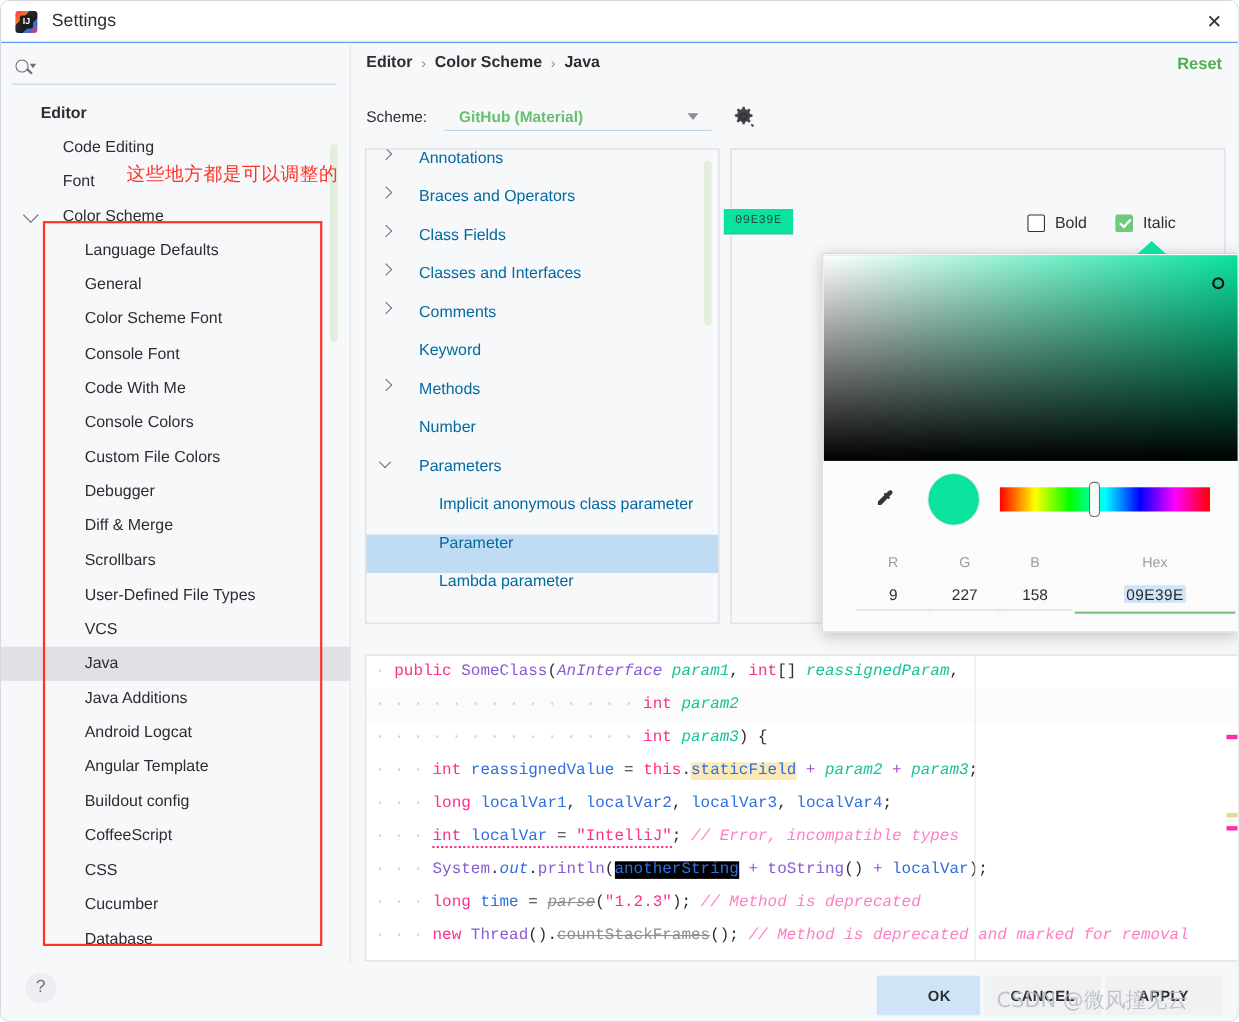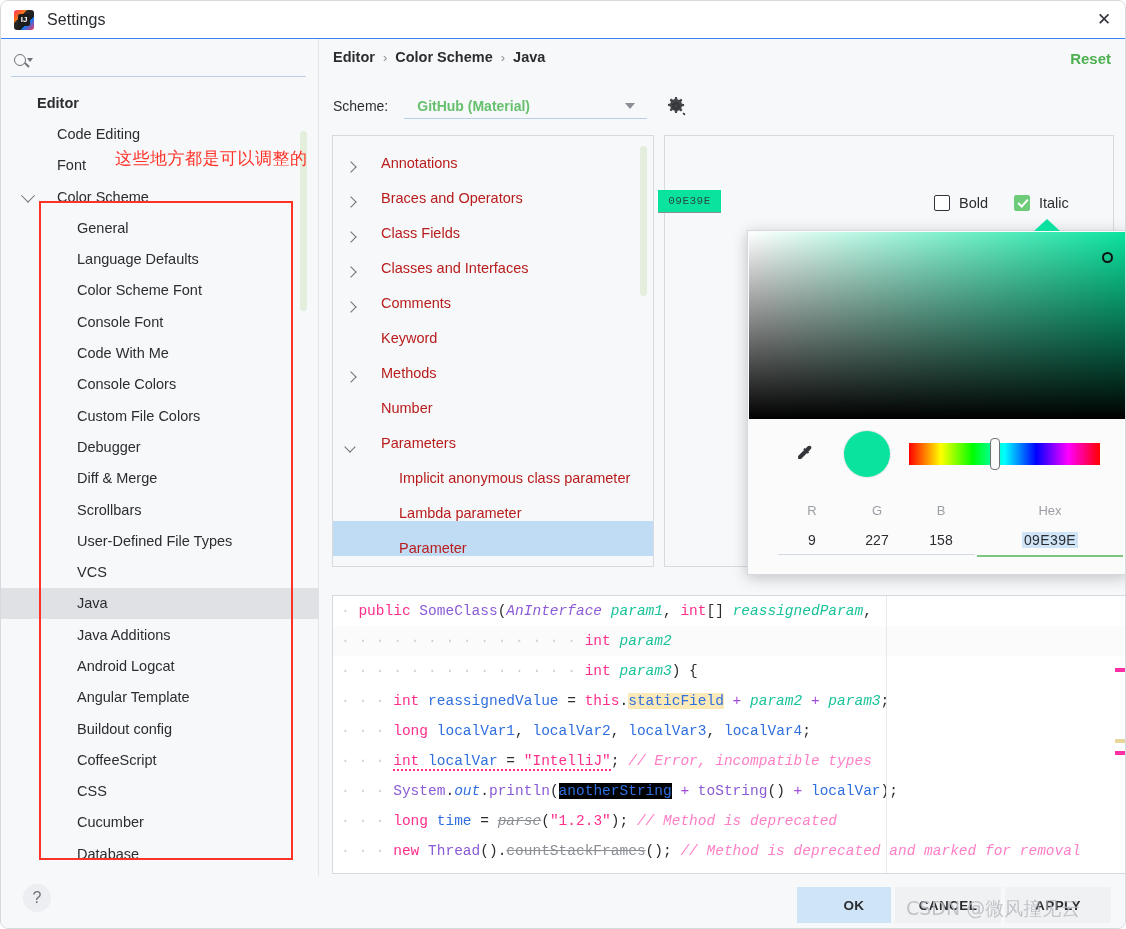--- a/index.html
+++ b/index.html
@@ -121,22 +121,22 @@
     border-top: 6px solid #8b8e95;
   }
   .gear { margin-left: 18px; width: 22px; height: 22px; position: relative; }
 
   
   .mid-panel {
     position: absolute; left: 13px; top: 96px; width: 322px; height: 432px;
     background: #f7f8fa; border: 1px solid #d6d9de; overflow: hidden;
   }
   .m-row {
-    height: 35px; display: flex; align-items: flex-end; font-size: 14.5px;
-    color: #b91c1c; position: relative; white-space: nowrap;
+    height: 35px; display: flex; align-items: flex-start; font-size: 14.5px;
+    color: #0369a1; position: relative; white-space: nowrap;
   }
   .m-row .lbl { padding-left: 48px; }
   .m-row.child .lbl { padding-left: 66px; }
   .m-row.selected { background: #bfdcf4; }
   .m-chev {
     position: absolute; left: 14px; width: 8px; height: 8px;
     border-right: 1.7px solid #6e7177; border-top: 1.7px solid #6e7177;
     transform: rotate(45deg);
   }
   .m-chev.down { transform: rotate(135deg); left: 13px; }
@@ -298,24 +298,24 @@
           <span>Code Editing</span>
         </div>
         <div class="t-row lvl1" style="position: relative;">
           <span>Font</span>
         </div>
         <div class="t-row lvl1" style="position: relative;">
           <span class="t-chevron down" style="left: 22px;"></span>
           <span>Color Scheme</span>
         </div>
         <div class="t-row lvl2" style="position: relative;">
+          <span>Language Defaults</span>
+        </div>
+        <div class="t-row lvl2" style="position: relative;">
           <span>General</span>
-        </div>
-        <div class="t-row lvl2" style="position: relative;">
-          <span>Language Defaults</span>
         </div>
         <div class="t-row lvl2" style="position: relative;">
           <span>Color Scheme Font</span>
         </div>
         <div class="t-row lvl2" style="position: relative;">
           <span>Console Font</span>
         </div>
         <div class="t-row lvl2" style="position: relative;">
           <span>Code With Me</span>
         </div>
@@ -432,25 +432,25 @@
           <div class="m-row">
             <span class="lbl">Number</span>
           </div>
           <div class="m-row">
             <span class="m-chev down"></span>
             <span class="lbl">Parameters</span>
           </div>
           <div class="m-row child">
             <span class="lbl">Implicit anonymous class parameter</span>
           </div>
+          <div class="m-row child selected">
+            <span class="lbl">Parameter</span>
+          </div>
           <div class="m-row child">
             <span class="lbl">Lambda parameter</span>
-          </div>
-          <div class="m-row child selected">
-            <span class="lbl">Parameter</span>
           </div>
         </div>
       <div class="mid-scroll"></div>
     </div>
 
     <div class="right-panel">
       <div class="opt-row" style="left:269px; top:59px;">
         <span class="cb"></span>
         <span class="opt-lbl">Bold</span>
       </div>

